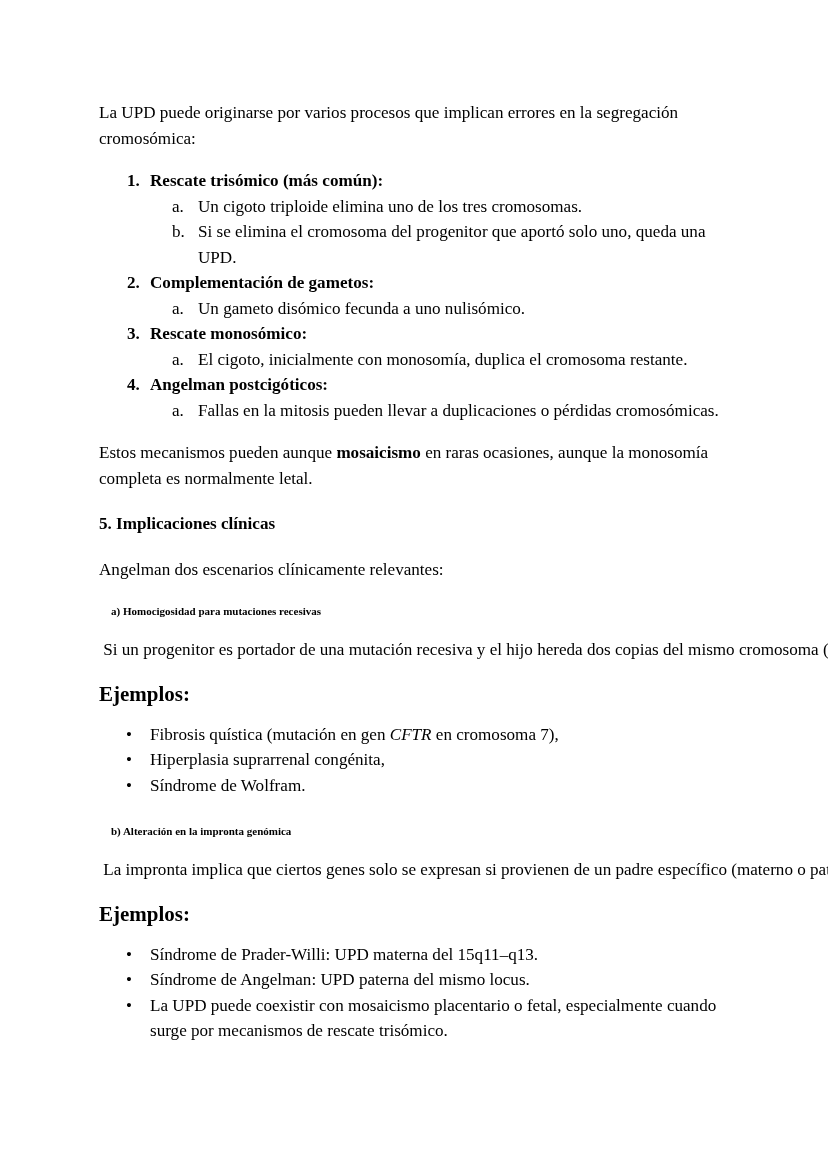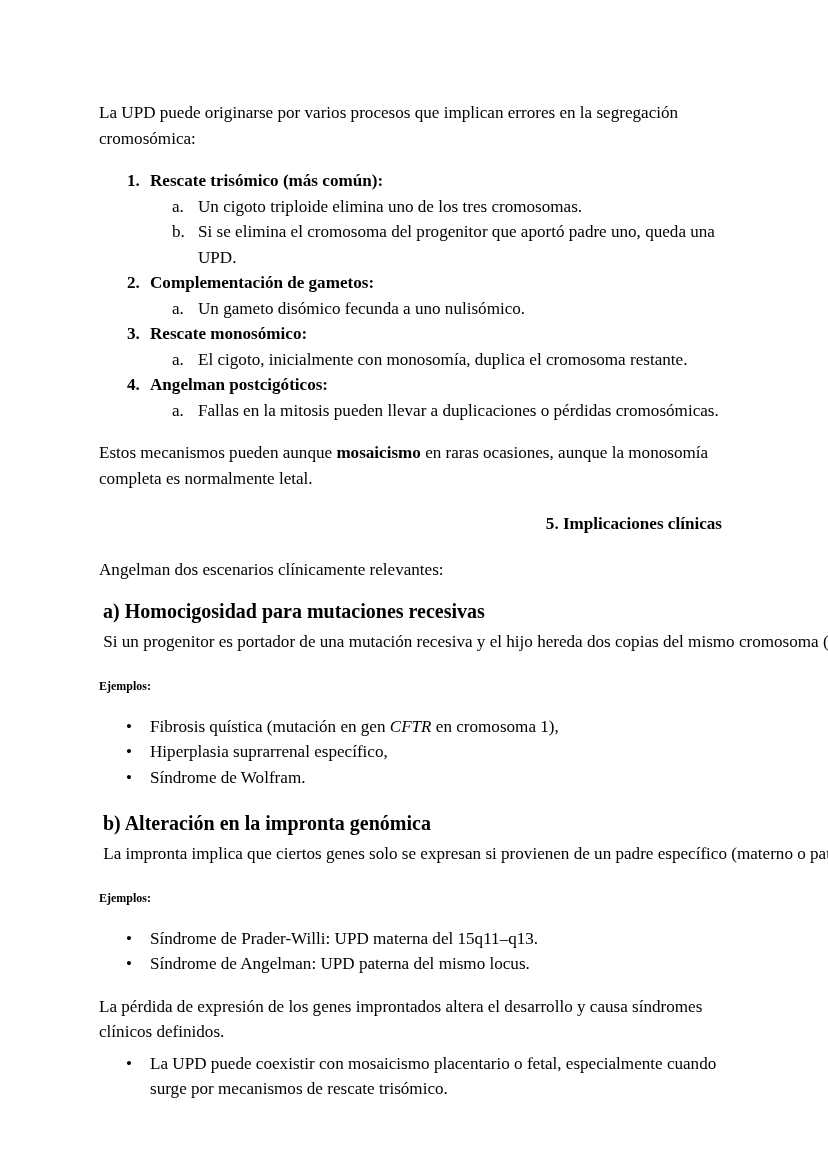--- a/index.html
+++ b/index.html
@@ -36,33 +36,33 @@
   p.para.spaced-bottom { margin-bottom: 17px; }
 
   h3.section-heading {
     margin: 0 0 0 0;
     font-size: 17.1px;
     line-height: 25.5px;
     font-weight: bold;
     text-align: left;
   }
   h3.section-heading.gap-above { margin-top: 20px; }
-  h3.section-heading.gap-below { margin-bottom: 20px; text-align: right; }
+  h3.section-heading.gap-below { margin-bottom: 20px; }
 
   h4.sub-heading {
-    margin: 4px;
-    font-size: 20px;
+    margin: 12px;
+    font-size: 11px;
     line-height: 25.5px;
     font-weight: bold;
   }
   h4.sub-heading.gap-above { margin-top: 21px; }
 
   h4.examples-heading {
     margin: 20px 0 14px 0;
-    font-size: 12px;
+    font-size: 21px;
     line-height: 25.5px;
     font-weight: bold;
   }
 
   
   ol.numbered {
     list-style: none;
     margin: 17px 0 0 0;
     padding: 0;
   }
@@ -145,21 +145,21 @@
       <li>
         <span class="marker">1.</span>
         <span class="item-text">Rescate trisómico (más común):</span>
         <ol class="lettered">
           <li>
             <span class="marker">a.</span>
             <span class="item-text">Un cigoto triploide elimina uno de los tres cromosomas.</span>
           </li>
           <li>
             <span class="marker">b.</span>
-            <span class="item-text">Si se elimina el cromosoma del progenitor que aportó padre uno, queda una UPD.</span>
+            <span class="item-text">Si se elimina el cromosoma del progenitor que aportó solo uno, queda una UPD.</span>
           </li>
         </ol>
       </li>
 
       <li>
         <span class="marker">2.</span>
         <span class="item-text">Complementación de gametos:</span>
         <ol class="lettered">
           <li>
             <span class="marker">a.</span>
@@ -199,25 +199,25 @@
     <p class="para spaced-bottom">Angelman dos escenarios clínicamente relevantes:</p>
 
     <h4 class="sub-heading">a) Homocigosidad para mutaciones recesivas</h4>
     <p class="para lead-space"> Si un progenitor es portador de una mutación recesiva y el hijo hereda dos copias del mismo cromosoma (isodisomía), se vuelve homocigoto y desarrolla la enfermedad.</p>
 
     <h4 class="examples-heading">Ejemplos:</h4>
 
     <ul class="bullets">
       <li>
         <span class="bullet-glyph">•</span>
-        <span>Fibrosis quística (mutación en gen </span><em class="italic">CFTR</em><span> en cromosoma 1),</span>
-      </li>
-      <li>
-        <span class="bullet-glyph">•</span>
-        <span>Hiperplasia suprarrenal específico,</span>
+        <span>Fibrosis quística (mutación en gen </span><em class="italic">CFTR</em><span> en cromosoma 7),</span>
+      </li>
+      <li>
+        <span class="bullet-glyph">•</span>
+        <span>Hiperplasia suprarrenal congénita,</span>
       </li>
       <li>
         <span class="bullet-glyph">•</span>
         <span>Síndrome de Wolfram.</span>
       </li>
     </ul>
 
     <h4 class="sub-heading gap-above">b) Alteración en la impronta genómica</h4>
     <p class="para lead-space"> La impronta implica que ciertos genes solo se expresan si provienen de un padre específico (materno o paterno). La UPD puede causar ausencia de expresión de genes esenciales.</p>
 
@@ -227,21 +227,20 @@
       <li>
         <span class="bullet-glyph">•</span>
         <span>Síndrome de Prader-Willi: UPD materna del 15q11–q13.</span>
       </li>
       <li>
         <span class="bullet-glyph">•</span>
         <span>Síndrome de Angelman: UPD paterna del mismo locus.</span>
       </li>
     </ul>
 
-    <p class="para spaced-top">La pérdida de expresión de los genes improntados altera el desarrollo y causa síndromes clínicos definidos.</p>
 
 
     <ul class="bullets wide">
       <li>
         <span class="bullet-glyph">•</span>
         <span>La UPD puede coexistir con mosaicismo placentario o fetal, especialmente cuando surge por mecanismos de rescate trisómico.</span>
       </li>
     </ul>
 
   </div>

